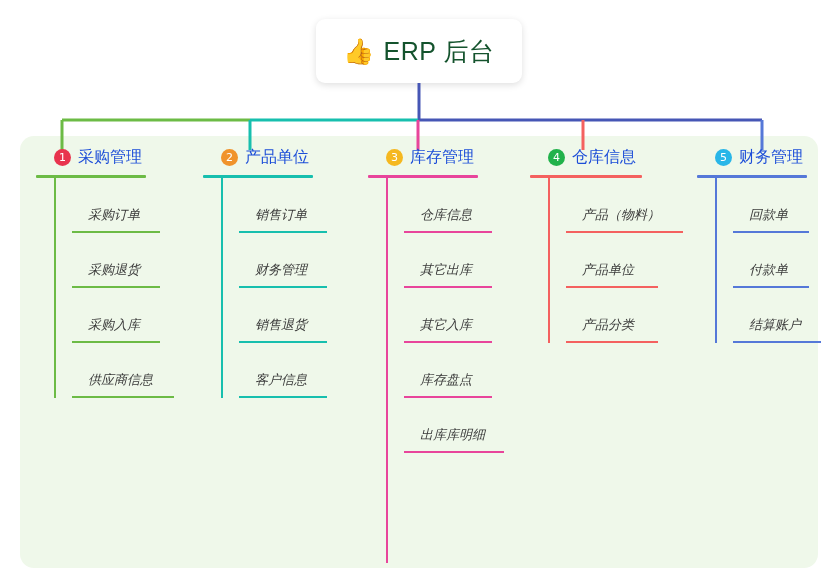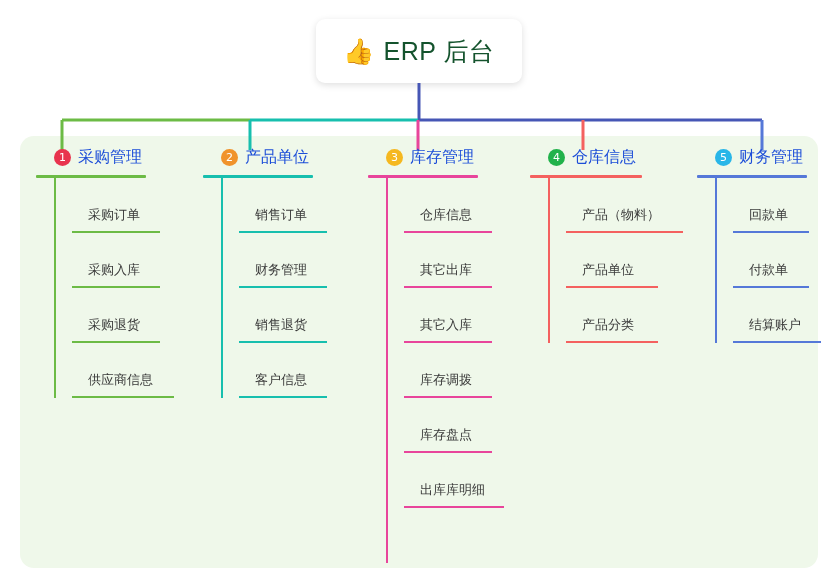--- a/index.html
+++ b/index.html
@@ -93,20 +93,21 @@
   .col-underline {
     height: 3px;
     margin-top: 6px;
     border-radius: 1px;
   }
 
   .items {
     position: relative;
     margin-top: 0px;
     padding-left: 18px;
+    font-style: italic;
   }
   .trunk {
     position: absolute;
     left: 18px;
     top: 0;
     width: 2px;
   }
   .leaf {
     position: relative;
     height: 55px;
@@ -157,28 +158,28 @@
         <span class="col-title">采购管理</span>
       </div>
       <div class="col-underline" style="width: 110px; background: rgb(108, 187, 69);"></div>
       <div class="items">
         <div class="trunk" style="background: rgb(108, 187, 69); height: 220px;"></div>
         <div class="leaf">
           <span class="leaf-label">采购订单</span>
           <div class="leaf-rule" style="width: 88px; background: rgb(108, 187, 69);"></div>
         </div>
         <div class="leaf">
+          <span class="leaf-label">采购退货</span>
+          <div class="leaf-rule" style="width: 88px; background: rgb(108, 187, 69);"></div>
+        </div>
+        <div class="leaf">
           <span class="leaf-label">采购入库</span>
           <div class="leaf-rule" style="width: 88px; background: rgb(108, 187, 69);"></div>
         </div>
         <div class="leaf">
-          <span class="leaf-label">采购退货</span>
-          <div class="leaf-rule" style="width: 88px; background: rgb(108, 187, 69);"></div>
-        </div>
-        <div class="leaf">
           <span class="leaf-label">供应商信息</span>
           <div class="leaf-rule" style="width: 102px; background: rgb(108, 187, 69);"></div>
         </div>
       </div>
     </div>
     <div class="column" style="left: 203px;">
       <div class="col-header">
         <span class="badge" style="background: rgb(240, 147, 43);">2</span>
         <span class="col-title">产品单位</span>
       </div>
@@ -217,24 +218,20 @@
         </div>
         <div class="leaf">
           <span class="leaf-label">其它出库</span>
           <div class="leaf-rule" style="width: 88px; background: rgb(232, 69, 155);"></div>
         </div>
         <div class="leaf">
           <span class="leaf-label">其它入库</span>
           <div class="leaf-rule" style="width: 88px; background: rgb(232, 69, 155);"></div>
         </div>
         <div class="leaf">
-          <span class="leaf-label">库存调拨</span>
-          <div class="leaf-rule" style="width: 88px; background: rgb(232, 69, 155);"></div>
-        </div>
-        <div class="leaf">
           <span class="leaf-label">库存盘点</span>
           <div class="leaf-rule" style="width: 88px; background: rgb(232, 69, 155);"></div>
         </div>
         <div class="leaf">
           <span class="leaf-label">出库库明细</span>
           <div class="leaf-rule" style="width: 100px; background: rgb(232, 69, 155);"></div>
         </div>
       </div>
     </div>
     <div class="column" style="left: 530px;">

